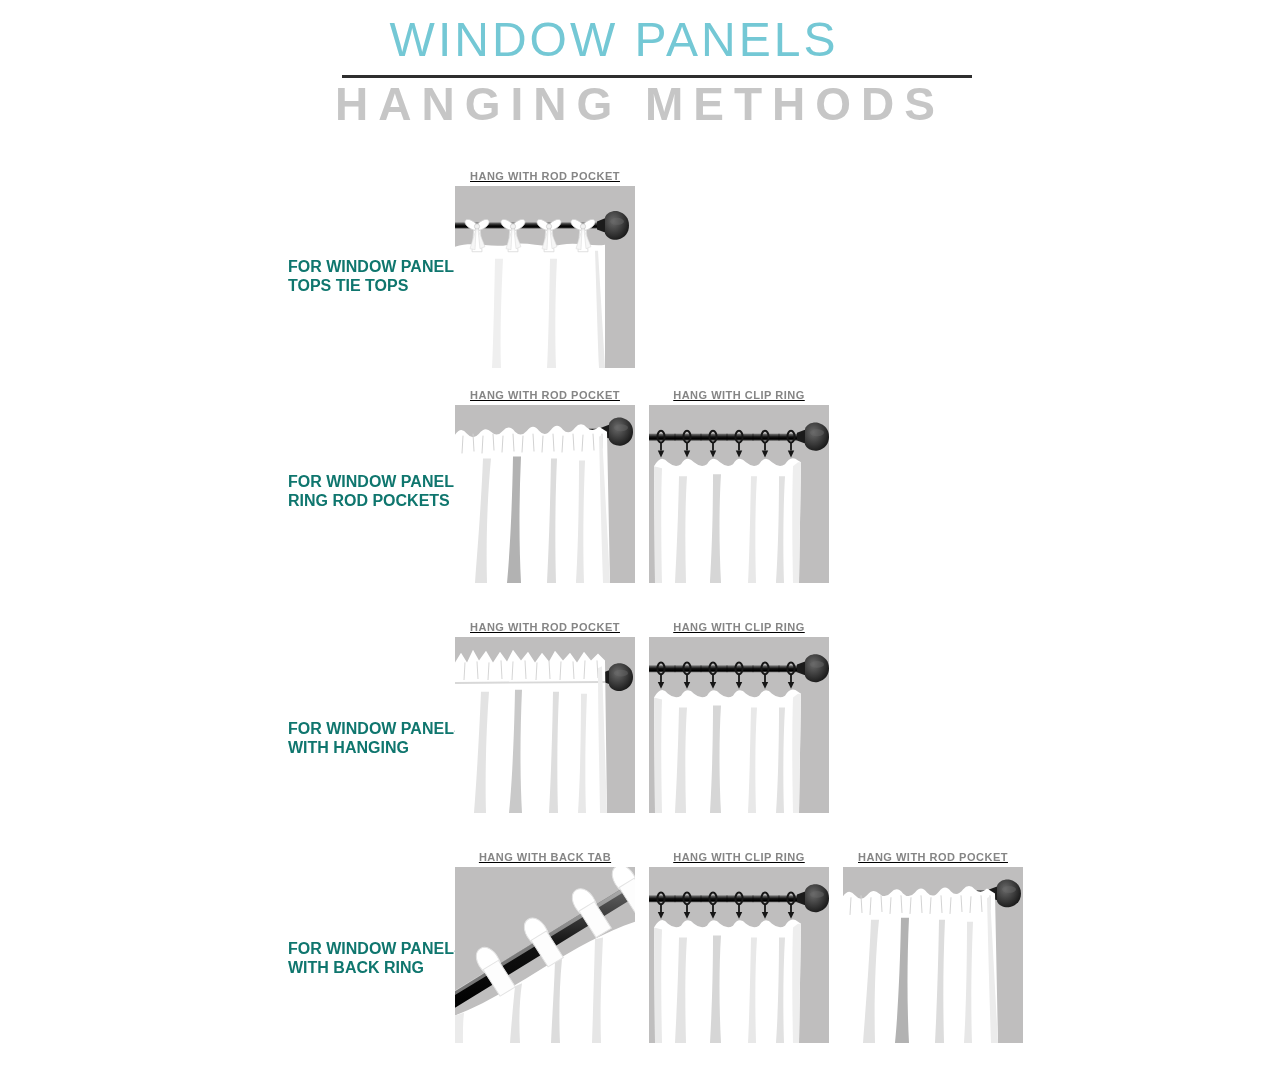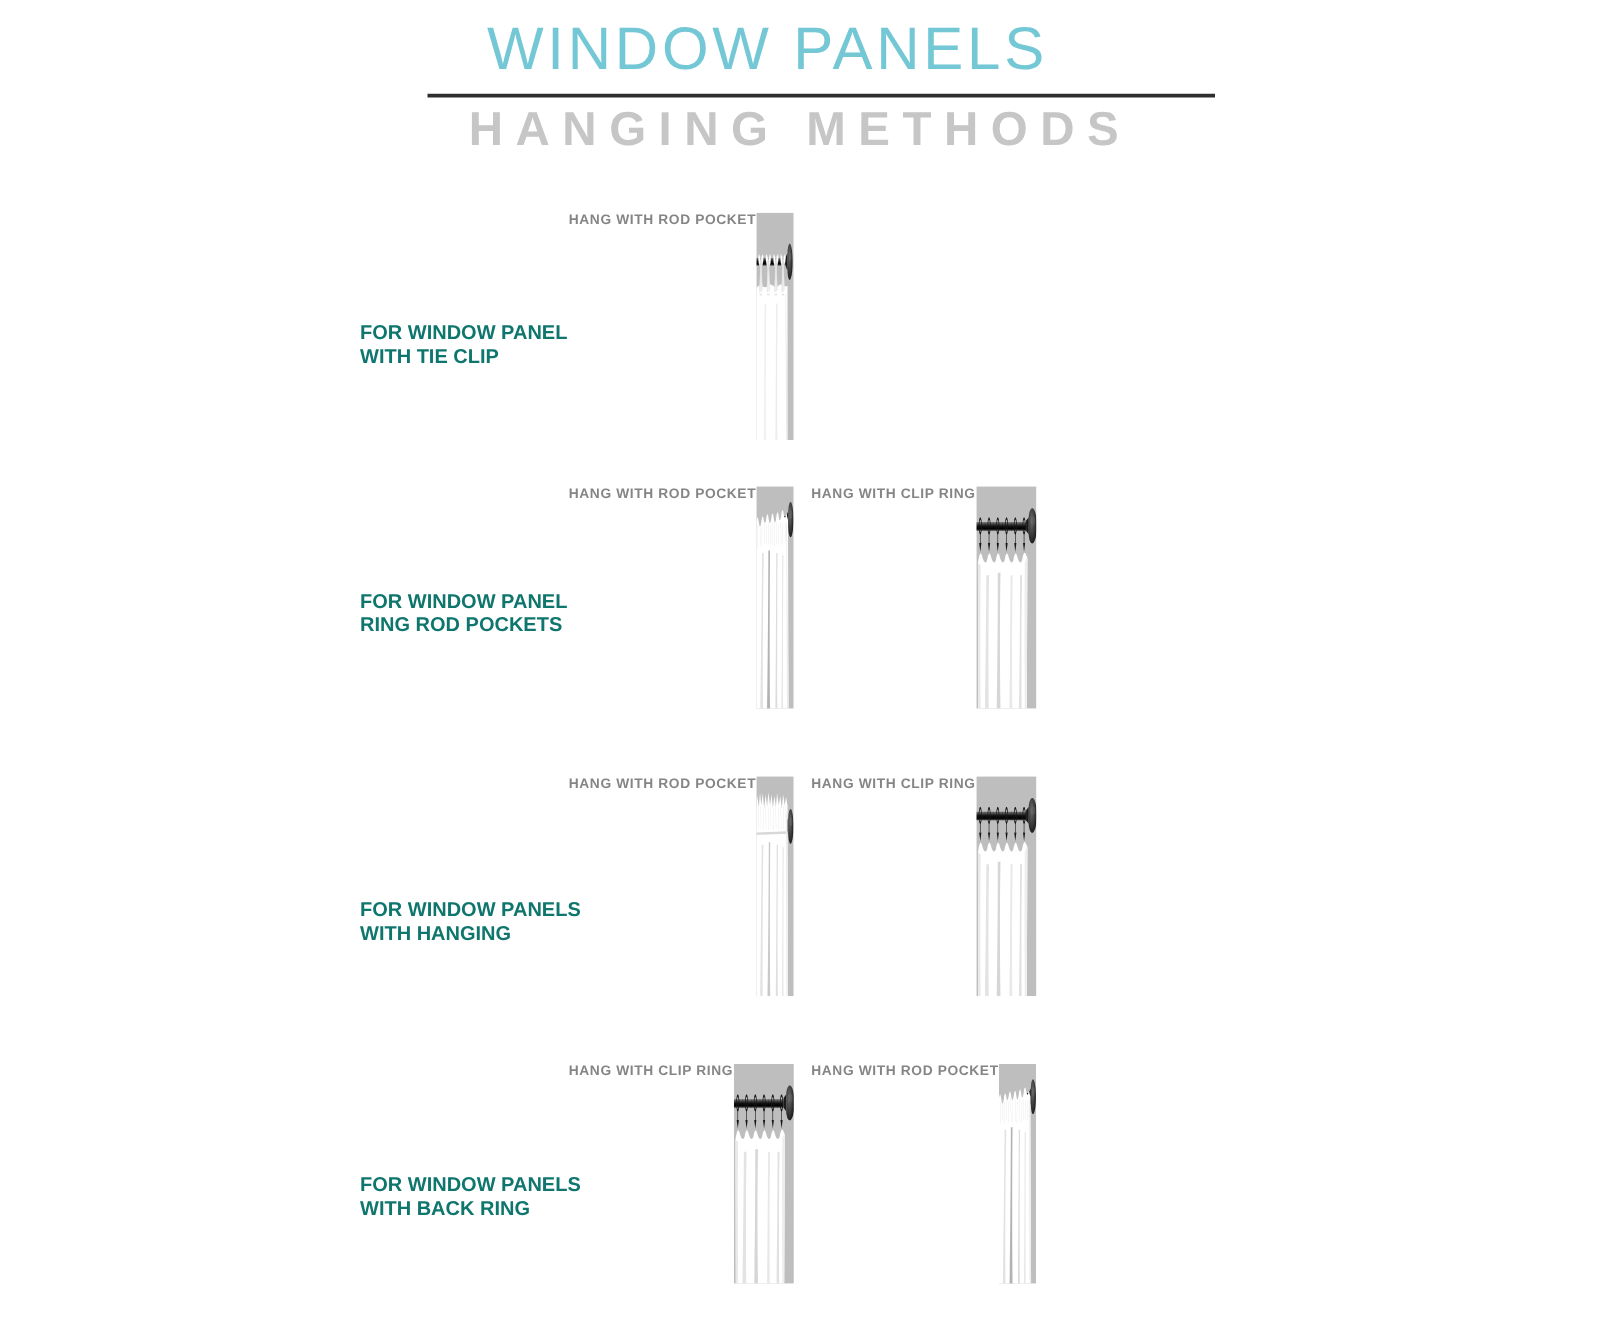--- a/index.html
+++ b/index.html
@@ -10,29 +10,29 @@
   .page-title{
     position:absolute;top:12px;left:0;width:1228px;text-align:center;
     font-size:48px;line-height:56px;font-weight:400;letter-spacing:3px;
     color:#74c8d5;
   }
   .title-divider{
     position:absolute;top:75px;left:342px;width:630px;height:3px;background:#2e2e2e;
   }
   .page-subtitle{
     position:absolute;top:80px;left:0;width:1280px;text-align:center;
-    font-size:38px;line-height:48px;font-weight:700;letter-spacing:10px;
+    font-size:46px;line-height:48px;font-weight:700;letter-spacing:10px;
     color:#c6c6c6;
   }
   .row-label{
     position:absolute;left:288px;width:180px;
     font-size:16px;line-height:19px;font-weight:700;color:#0f766e;
   }
   .cells{position:absolute;left:455px;display:flex;gap:14px;}
-  .cell{width:180px;display:flex;flex-direction:row;}
+  .cell{width:180px;display:flex;flex-direction:column;text-decoration:underline;}
   .caption{
     height:12px;line-height:12px;margin-bottom:4px;text-align:center;
     font-size:11px;font-weight:700;letter-spacing:.5px;color:#858585;
     white-space:nowrap;
   }
   .ill{display:block;width:180px;}
   .h182 .ill{height:182px;} .h178 .ill{height:178px;}
   .h176 .ill{height:176px;}
   .defs{position:absolute;width:0;height:0;}
 </style>
@@ -181,21 +181,21 @@
 </svg>
 
 <div class="canvas">
 
   <div class="page-title">WINDOW PANELS</div>
   <div class="title-divider"></div>
   <div class="page-subtitle">HANGING METHODS</div>
 
   <div class="row-label" style="top:257px">
     <div>FOR WINDOW PANEL</div>
-    <div>WITH TIE CLIP</div>
+    <div>TOPS TIE TOPS</div>
   </div>
   <div class="cells h182" style="top:170px">
     <div class="cell">
       <div class="caption">HANG WITH ROD POCKET</div>
       <svg class="ill" viewBox="0 0 180 180" preserveAspectRatio="none">
           <use href="#sym-tie-top"></use>
         </svg>
     </div>
   </div>
 
@@ -236,20 +236,26 @@
         </svg>
     </div>
   </div>
 
   <div class="row-label" style="top:939px">
     <div>FOR WINDOW PANELS</div>
     <div>WITH BACK RING</div>
   </div>
   <div class="cells h176" style="top:851px">
     <div class="cell">
+      <div class="caption">HANG WITH BACK TAB</div>
+      <svg class="ill" viewBox="0 0 180 180" preserveAspectRatio="none">
+          <use href="#sym-back-tab"></use>
+        </svg>
+    </div>
+    <div class="cell">
       <div class="caption">HANG WITH CLIP RING</div>
       <svg class="ill" viewBox="0 0 180 180" preserveAspectRatio="none">
           <use href="#sym-clip-ring"></use>
         </svg>
     </div>
     <div class="cell">
       <div class="caption">HANG WITH ROD POCKET</div>
       <svg class="ill" viewBox="0 0 180 180" preserveAspectRatio="none">
           <use href="#sym-rod-pocket"></use>
         </svg>

